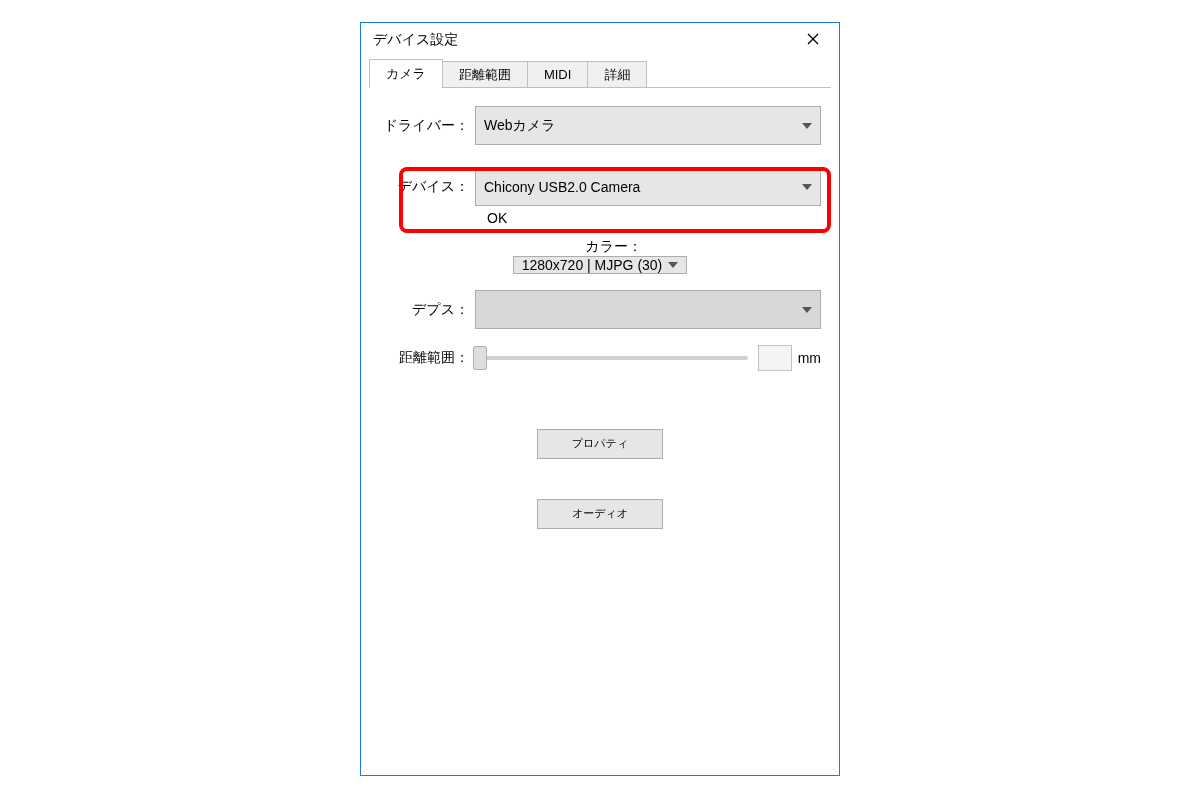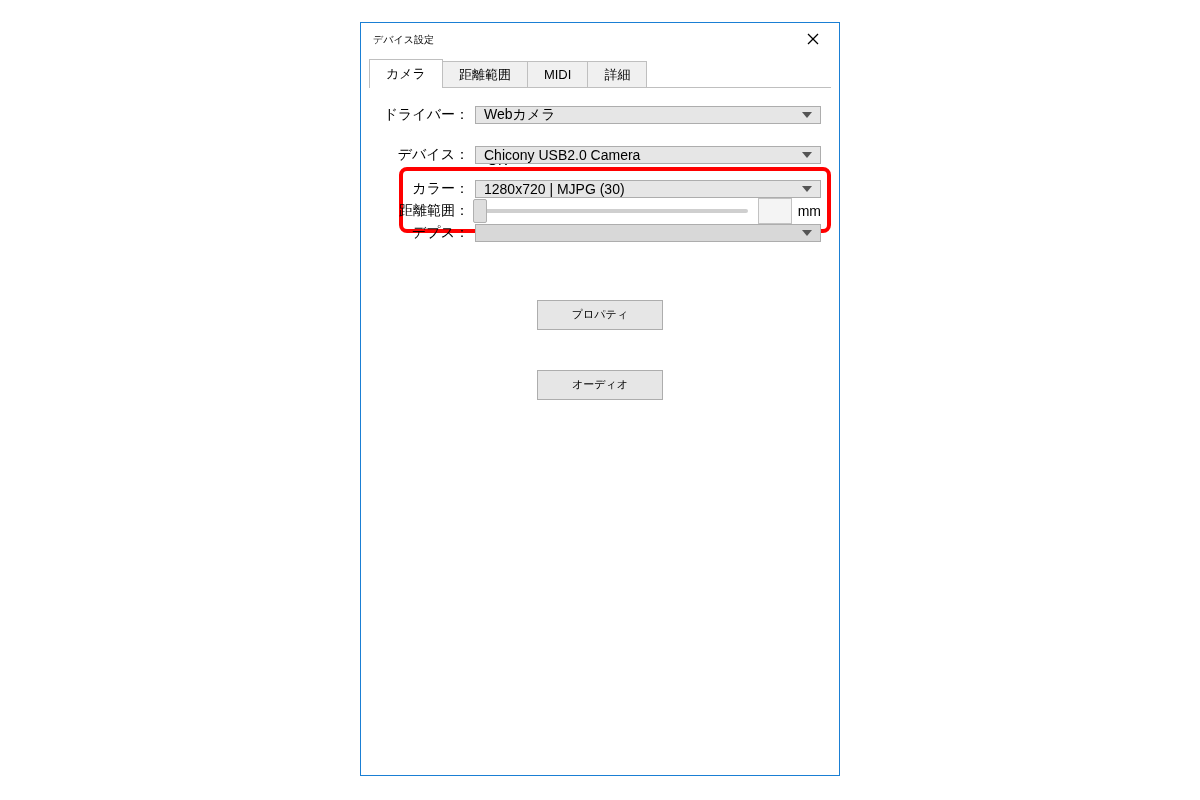--- a/index.html
+++ b/index.html
@@ -25,21 +25,21 @@
   .titlebar {
     height: 34px;
     display: flex;
     align-items: center;
     padding: 0 4px 0 12px;
     box-sizing: border-box;
     background: #ffffff;
   }
   .titlebar .title {
     flex: 1;
-    font-size: 10px;
+    font-size: 14px;
   }
   .titlebar .close {
     width: 44px;
     height: 30px;
     display: flex;
     align-items: center;
     justify-content: center;
     cursor: pointer;
   }
   .titlebar .close svg { width: 12px; height: 12px; }
@@ -80,31 +80,32 @@
     background: #ffffff;
   }
 
   .panel {
     padding: 18px 18px 18px 18px;
   }
 
   .row {
     display: flex;
     align-items: center;
+    margin-bottom: 16px;
     position: relative;
   }
   .row .label {
     width: 90px;
     text-align: right;
     padding-right: 6px;
     font-size: 14px;
   }
   .select {
     flex: 1;
-    height: 18px;
+    height: 39px;
     border: 1px solid #adadad;
     background: #e6e6e6;
     display: flex;
     align-items: center;
     padding: 0 8px;
     box-sizing: border-box;
     font-size: 14px;
     position: relative;
     cursor: pointer;
   }
@@ -241,55 +242,55 @@
         </span>
       </div>
     </div>
     <div class="status-row">
       <div class="spacer"></div>
       <div class="status">OK</div>
     </div>
 
     <div class="highlight" style="left:38px; top:144px; width:432px; height:66px;"></div>
 
-    <div class="row" style="margin-top:6px;">
+    <div class="row" style="margin-top:6px;flex-direction:column;">
       <div class="label">カラー：</div>
       <div class="select">
         <span class="value">1280x720 | MJPG (30)</span>
         <span class="caret">
           <svg viewBox="0 0 10 6">
               <polygon points="0,0 10,0 5,6"></polygon>
             </svg>
         </span>
-      </div>
-    </div>
-
-    <div class="row slider-row">
-      <div class="label">距離範囲：</div>
-      <div class="slider-wrap">
-        <div class="slider-track">
-          <div class="slider-thumb"></div>
-        </div>
-        <div class="mm-box"></div>
-        <div class="mm-unit">mm</div>
       </div>
     </div>
 
     <div class="row">
       <div class="label">デプス：</div>
       <div class="select disabled">
         <span class="value"></span>
         <span class="caret">
           <svg viewBox="0 0 10 6">
               <polygon points="0,0 10,0 5,6" fill="#aaa"></polygon>
             </svg>
         </span>
       </div>
     </div>
 
+    <div class="row slider-row">
+      <div class="label">距離範囲：</div>
+      <div class="slider-wrap">
+        <div class="slider-track">
+          <div class="slider-thumb"></div>
+        </div>
+        <div class="mm-box"></div>
+        <div class="mm-unit">mm</div>
+      </div>
+    </div>
+
     <div class="button-row">
       <div class="win-button">
         <span>プロパティ</span>
       </div>
     </div>
 
     <div class="button-row second">
       <div class="win-button">
         <span>オーディオ</span>
       </div>

